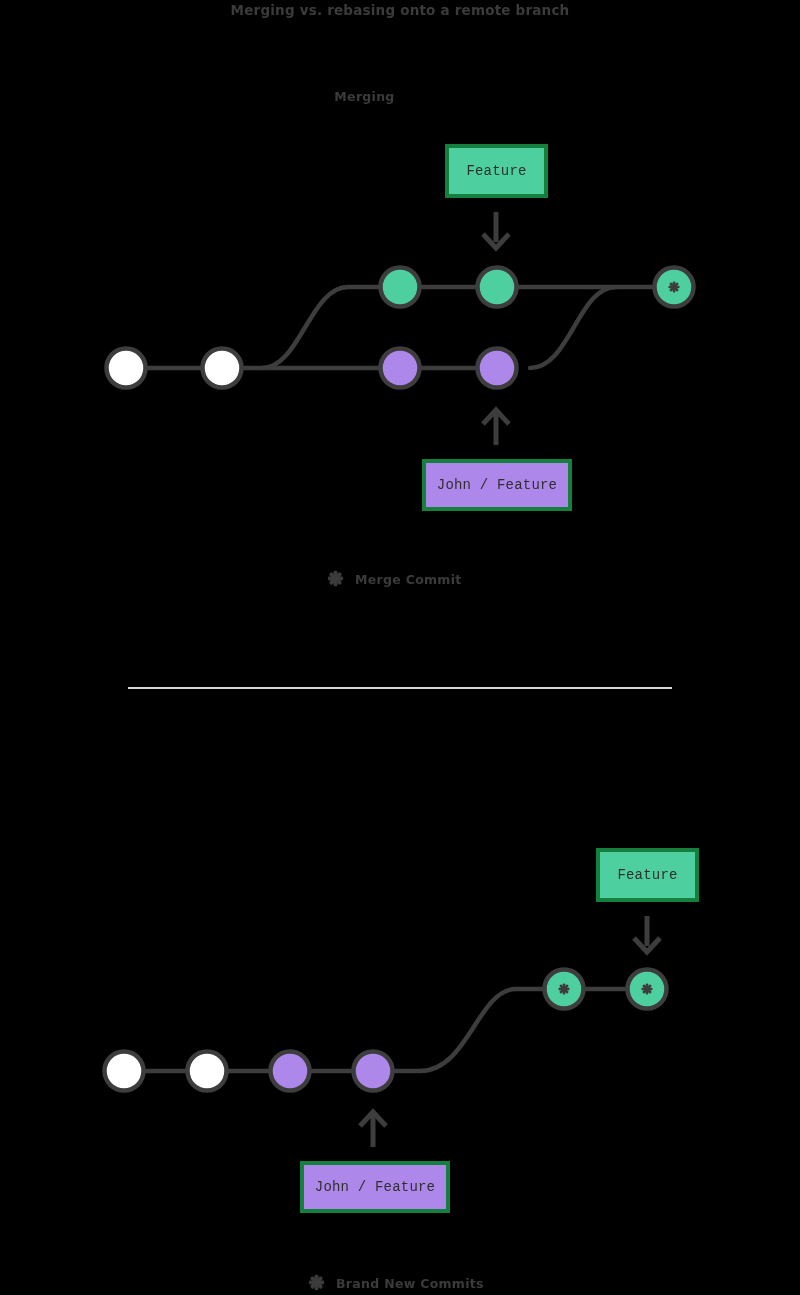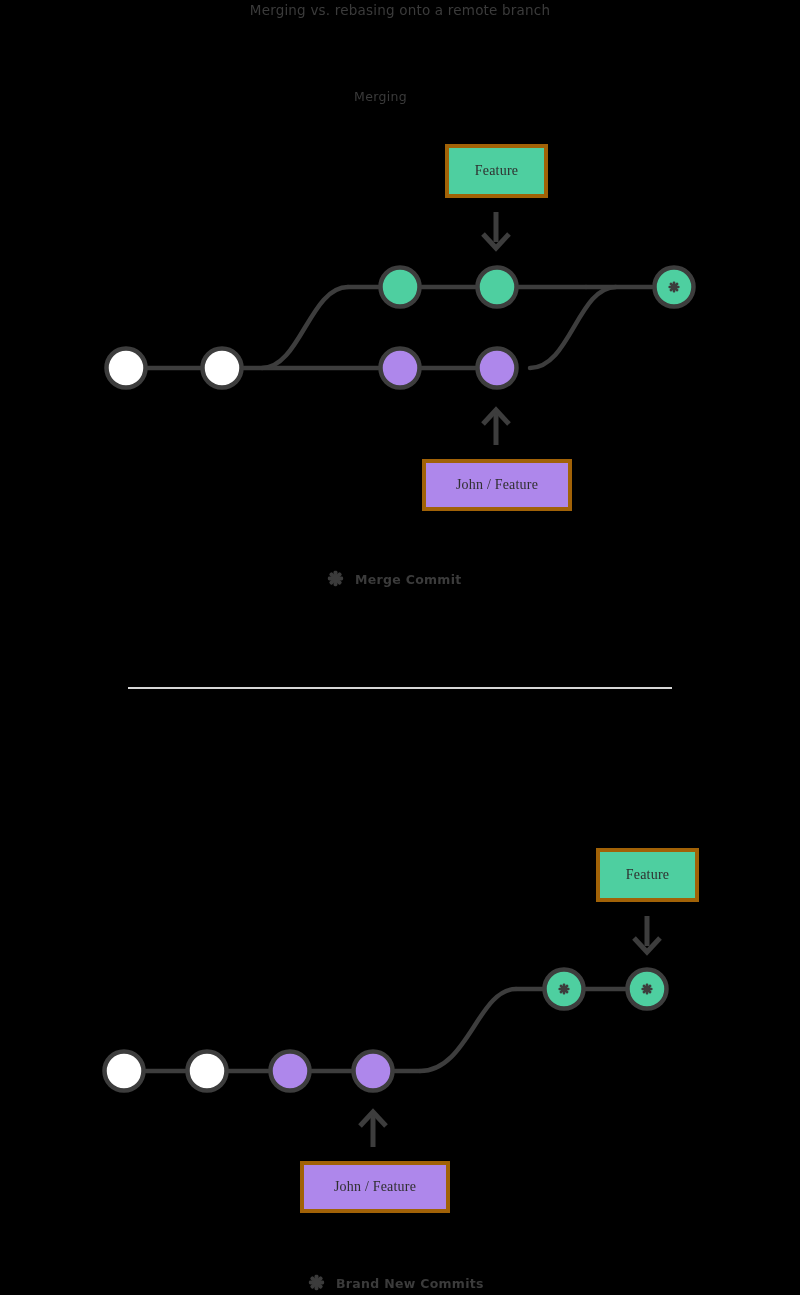--- a/index.html
+++ b/index.html
@@ -30,36 +30,35 @@
     height: 1295px;
     display: block;
   }
   .page-title {
     position: absolute;
     top: 0px;
     left: 0;
     width: 800px;
     text-align: center;
     font-size: 13.5px;
-    font-weight: normal;
+    font-weight: bold;
     letter-spacing: 0.2px;
     color: #3b3b3b;
     line-height: 20px;
   }
   .section-title {
     position: absolute;
     width: 729px;
     left: 0;
     text-align: center;
     font-size: 12.5px;
-    font-weight: normal;
+    font-weight: bold;
     letter-spacing: 0.3px;
     color: #3b3b3b;
     line-height: 18px;
-    padding-left: 16px;
   }
   .section-title.merging { top: 88px; }
   .section-title.rebasing { top: 794px; }
 
   .legend {
     position: absolute;
     display: flex;
     align-items: flex-end;
     gap: 11px;
     font-size: 12.5px;
@@ -74,28 +73,28 @@
     height: 17px;
     display: inline-block;
     position: relative;
     flex: 0 0 auto;
   }
   .legend .glyph svg { display: block; }
 
   .label-box {
     position: absolute;
     box-sizing: border-box;
-    border: 4px solid #a16207;
+    border: 4px solid #15803d;
     display: flex;
     align-items: center;
     justify-content: center;
     font-size: 14px;
     color: #2f2f2f;
     letter-spacing: 0.2px;
-    font-family: Liberation Serif, serif;
+    font-family: Liberation Mono, monospace;
   }
   .label-box.feature-top {
     left: 445px; top: 144px; width: 103px; height: 54px;
     background: #4ecfa0;
   }
   .label-box.john-top {
     left: 422px; top: 459px; width: 150px; height: 52px;
     background: #ae87eb;
   }
   .label-box.feature-bottom {

